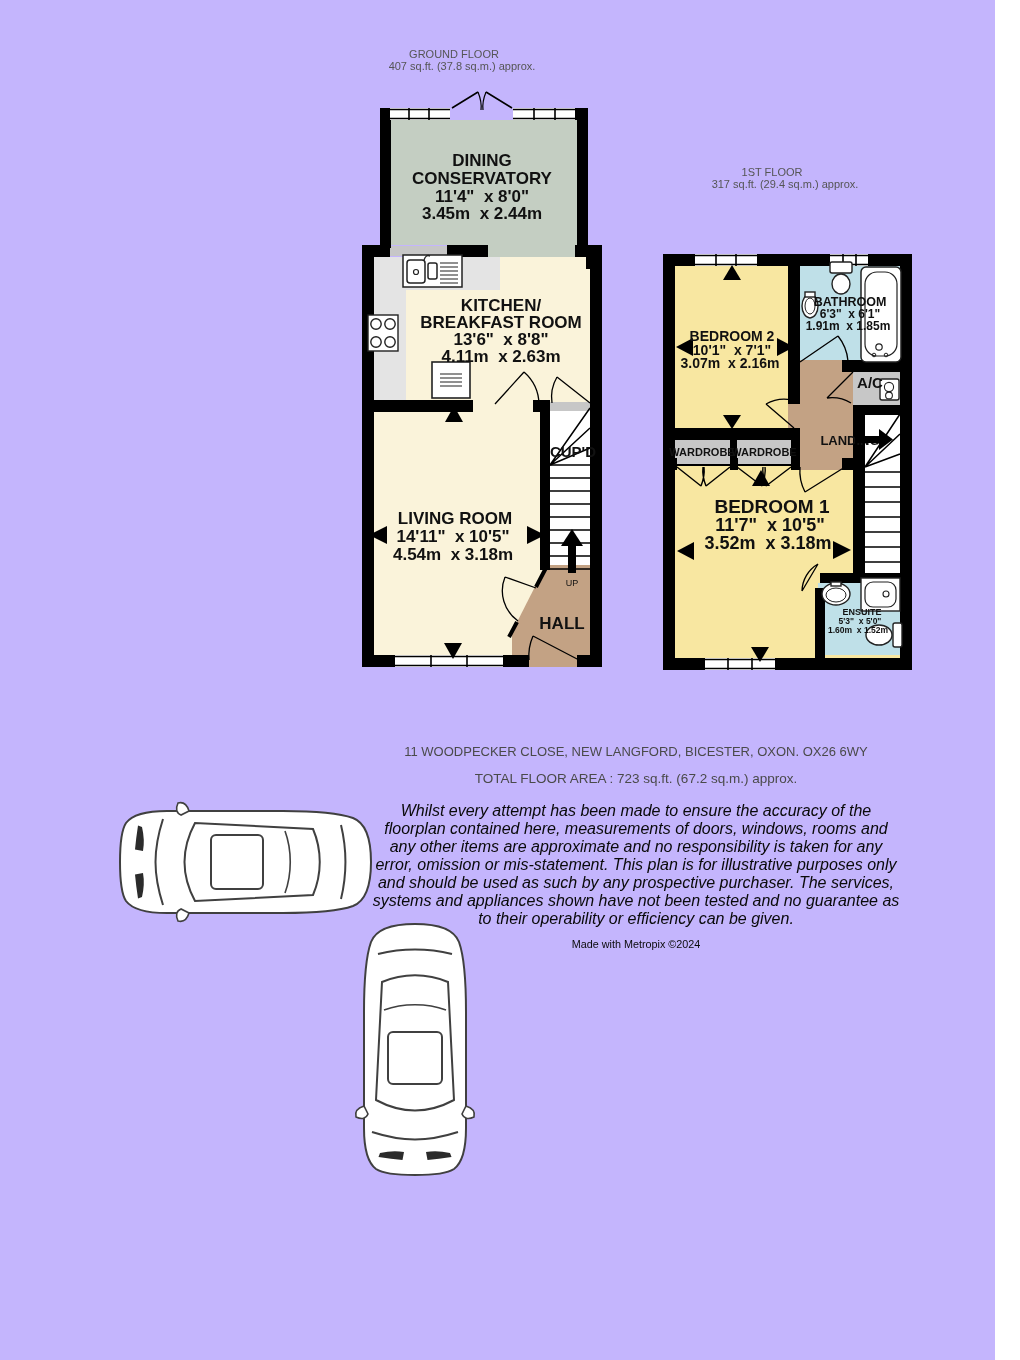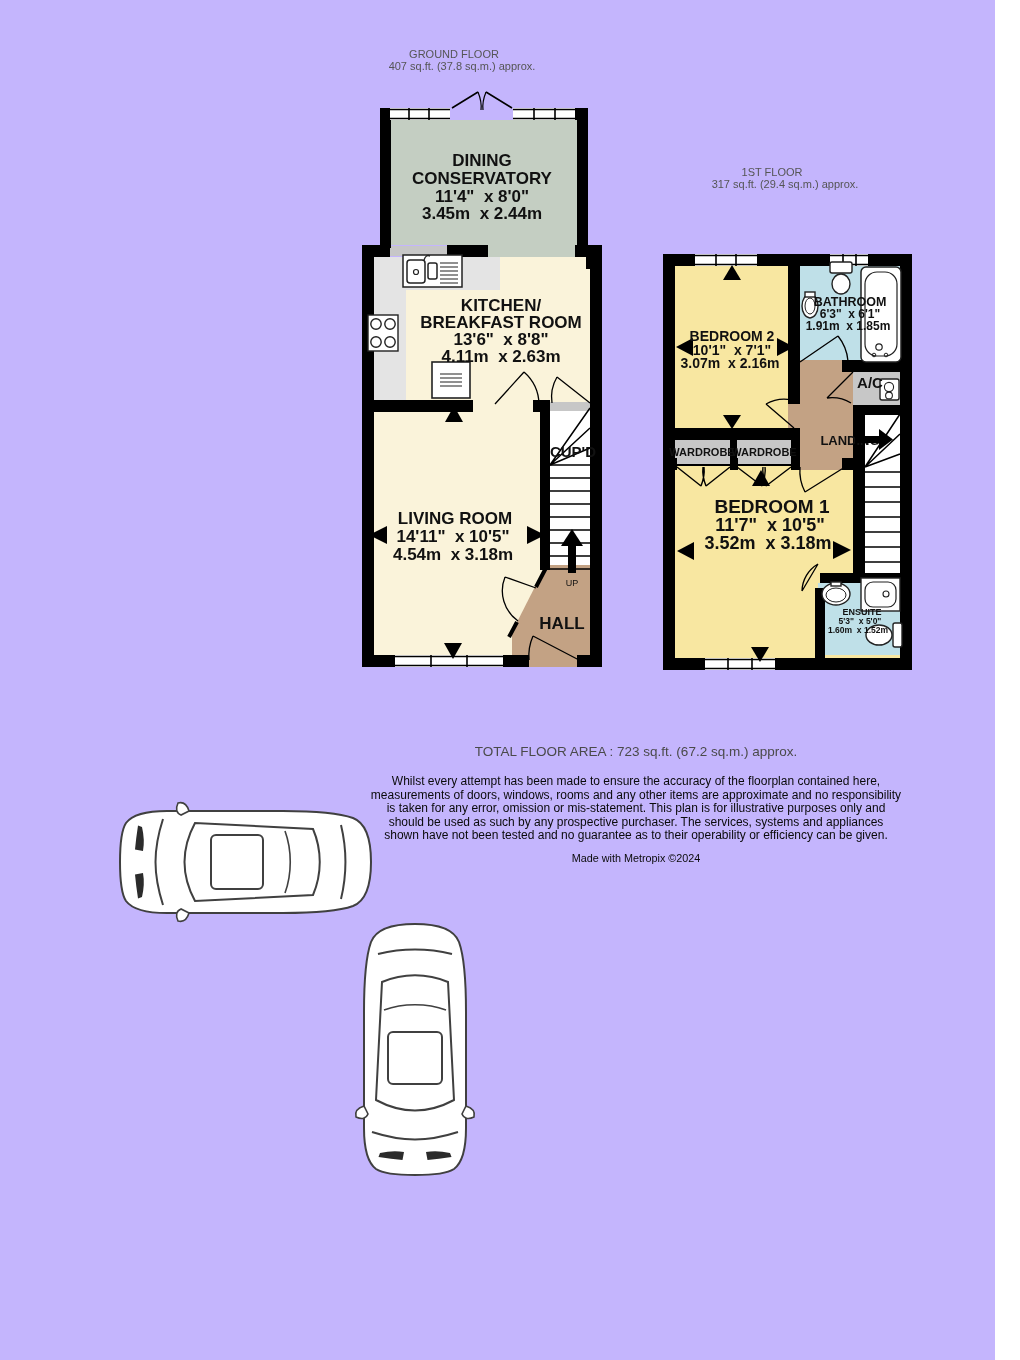--- a/index.html
+++ b/index.html
@@ -5,21 +5,21 @@
   html,body{margin:0;padding:0;background:#fff;}
   .canvas{position:relative;width:995px;height:1360px;background:#c4b5fd;overflow:hidden;
           font-family:"Liberation Sans", sans-serif;}
   svg{position:absolute;left:0;top:0;}
   svg text{font-family:"Liberation Sans", sans-serif;fill:#111;white-space:pre;}
   svg text.b{font-weight:bold;}
   svg text.hdr{fill:#555;font-weight:normal;}
   .footer{position:absolute;left:366px;top:744px;width:540px;text-align:center;}
   .addr{font-size:13px;color:#4a4a4a;margin:0 0 12px 0;}
   .total{font-size:13.5px;color:#4a4a4a;margin:0 0 16px 0;}
-  .disc{font-size:12px;color:#0a0a0a;line-height:1.13;margin:4px;}
+  .disc{font-size:16px;color:#0a0a0a;line-height:1.13;margin:4px;font-style:italic;}
   .credit{font-size:10.8px;color:#0a0a0a;margin:9px;}
 </style>
 </head>
 <body>
 
 <div class="canvas">
 <svg width="1020" height="1360" viewBox="0 0 1020 1360">
 
   <g>
 
@@ -304,17 +304,18 @@
   </defs>
   <g transform="translate(245,862) rotate(90) translate(-57,-130)">
     <use href="#car-shape"></use>
   </g>
   <g transform="translate(358,920)">
     <use href="#car-shape"></use>
   </g>
 </svg>
 
 <div class="footer">
+  <p class="addr">11 WOODPECKER CLOSE, NEW LANGFORD, BICESTER, OXON. OX26 6WY</p>
   <p class="total">TOTAL FLOOR AREA : 723 sq.ft. (67.2 sq.m.) approx.</p>
   <p class="disc">Whilst every attempt has been made to ensure the accuracy of the floorplan contained here, measurements of doors, windows, rooms and any other items are approximate and no responsibility is taken for any error, omission or mis-statement. This plan is for illustrative purposes only and should be used as such by any prospective purchaser. The services, systems and appliances shown have not been tested and no guarantee as to their operability or efficiency can be given.</p>
   <p class="credit">Made with Metropix ©2024</p>
 </div>
 </div>
 
 </body></html>

